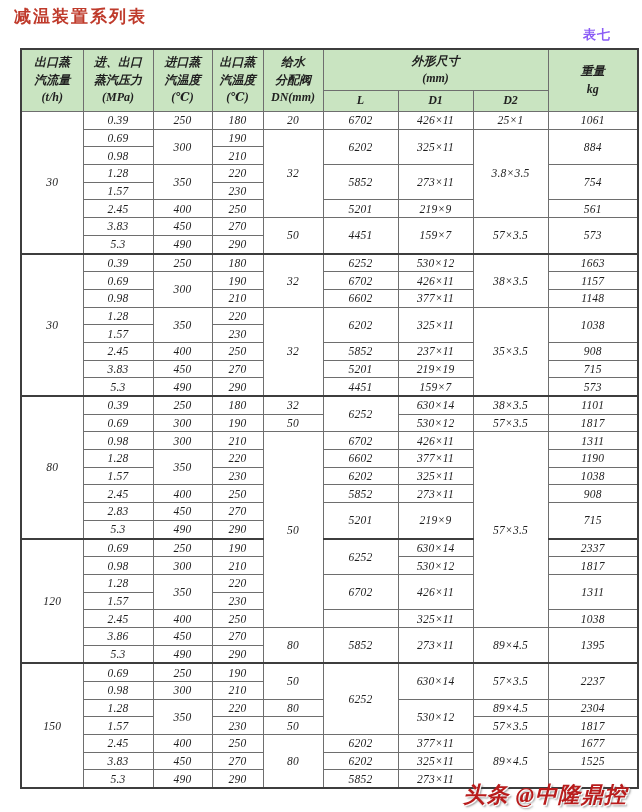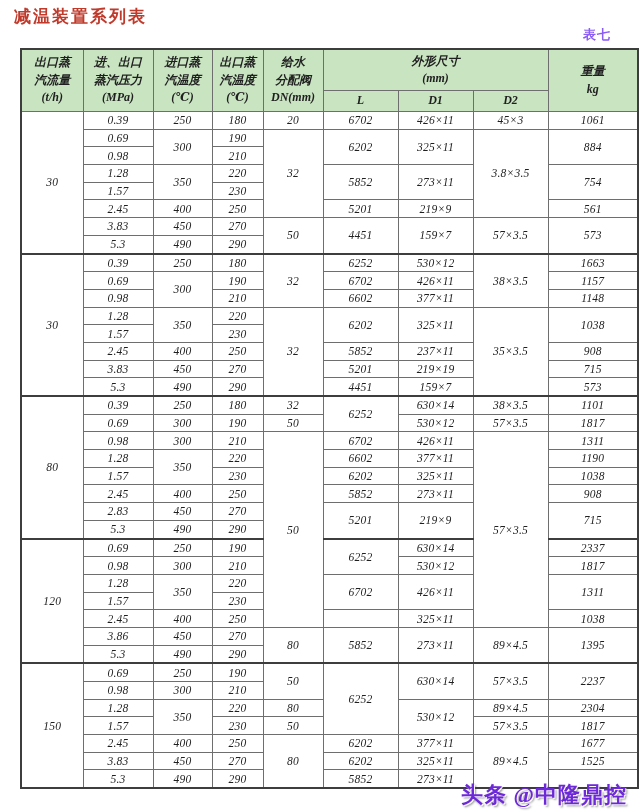--- a/index.html
+++ b/index.html
@@ -56,23 +56,24 @@
     height: 16.7px; padding: 0;
     letter-spacing: 0.2px;
   }
   tbody tr.block-start td { border-top: 2px solid var(--border-dark); }
   td.va-top { vertical-align: top; padding-top: 4px; }
 
   .watermark {
     position: absolute; right: 1px; bottom: 2px;
     font-size: 22px; font-weight: 700;
     letter-spacing: 1px;
-    color: #6d28d9;
+    color: #b91c1c;
     text-shadow: 1px 1px 0 rgba(255,255,255,0.95), 2px 2px 2px rgba(70,70,70,0.55);
     white-space: nowrap;
+    font-style: italic;
   }
 </style>
 </head>
 <body>
 
 <div class="page">
 
   <div class="page-title">减温装置系列表</div>
   <div class="table-label">表七</div>
 
@@ -118,21 +119,21 @@
     </thead>
     <tbody>
         <tr>
           <td rowspan="8">30</td>
           <td>0.39</td>
           <td>250</td>
           <td>180</td>
           <td>20</td>
           <td>6702</td>
           <td>426×11</td>
-          <td>45×3</td>
+          <td>25×1</td>
           <td>1061</td>
         </tr>
         <tr>
           <td>0.69</td>
           <td rowspan="2">300</td>
           <td>190</td>
           <td rowspan="5">32</td>
           <td rowspan="2">6202</td>
           <td rowspan="2">325×11</td>
           <td rowspan="5" class="va-top">3.8×3.5</td>

